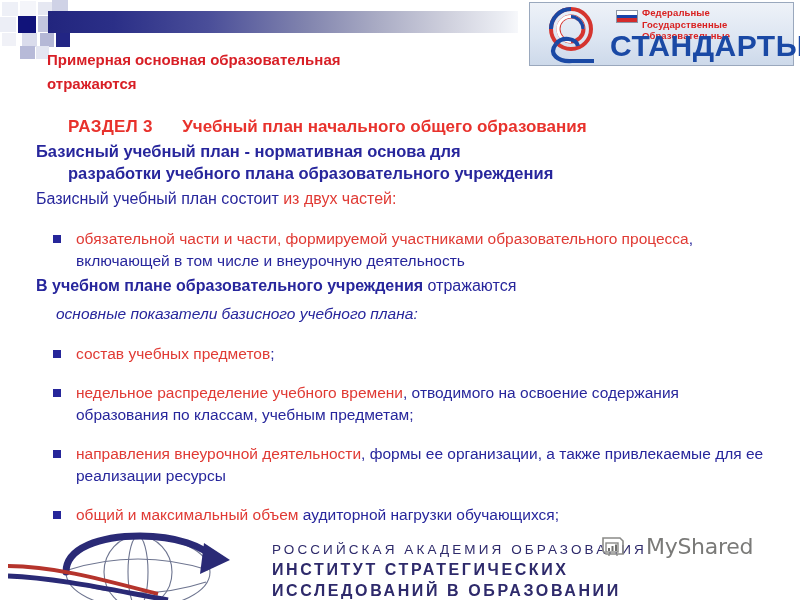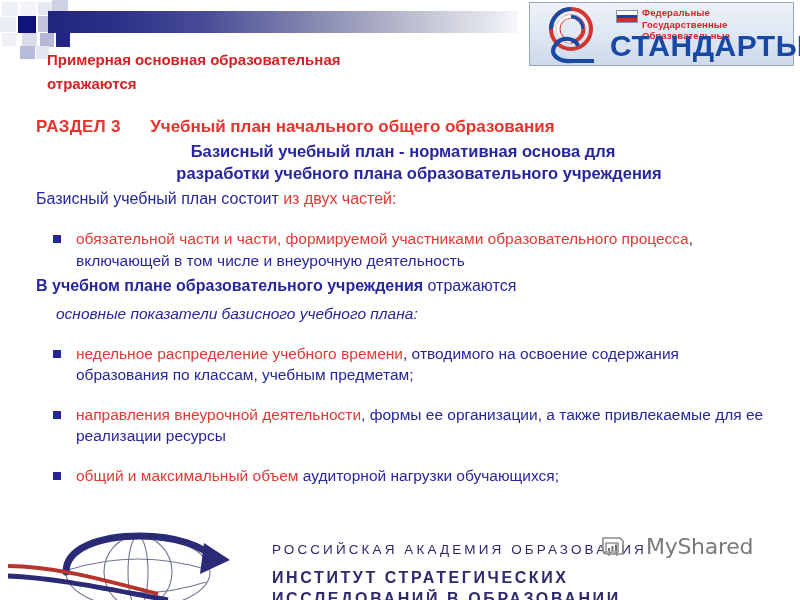--- a/index.html
+++ b/index.html
@@ -91,31 +91,31 @@
   .blue  { color: #27269c; }
   .red   { color: #e03a34; }
   .b     { font-weight: bold; }
 
   .section-head {
     font-size: 17px;
     font-weight: bold;
     color: #e8322c;
     line-height: 25px;
     white-space: nowrap;
+    margin-left: 32px;
   }
   .section-head .num { letter-spacing: .3px; }
   .section-head .gap { display: inline-block; width: 20px; }
 
   .lead {
     font-size: 16.5px;
     font-weight: bold;
     color: #27269c;
     line-height: 22px;
     margin-top: 1px;
-    text-align: center;
   }
   .lead .indent { display: inline-block; width: 32px; }
 
   .para {
     font-size: 16px;
     line-height: 23px;
     margin-top: 3px;
     color: #27269c;
   }
 
@@ -151,21 +151,21 @@
     overflow: hidden;
   }
   .globe { position: absolute; left: 8px; top: 2px; width: 268px; height: 70px; }
   .rao-text {
     position: absolute;
     left: 272px; top: 14px;
     color: #2e2a6b;
     white-space: nowrap;
   }
   .rao-l1 { font-size: 13.5px; letter-spacing: 3.1px; }
-  .rao-l2 { font-size: 16px; font-weight: bold; letter-spacing: 2.6px; margin-top: 12px; }
+  .rao-l2 { font-size: 16px; font-weight: bold; letter-spacing: 2.6px; margin-top: 4px; }
   .rao-l3 { font-size: 16px; font-weight: bold; letter-spacing: 2.6px; margin-top: 3px; }
 
   .watermark {
     position: absolute;
     left: 600px; top: 6px;
     display: flex; align-items: center; gap: 20px;
   }
   .wm-text {
     color: #7a7a78;
     font-size: 22px;
@@ -256,20 +256,24 @@
     <div class="para">
       <span class="blue b">В учебном плане образовательного учреждения</span><span class="blue"> отражаются</span>
     </div>
     <div class="para-sub">
       <span class="indent"></span><span class="blue">основные показатели базисного учебного плана:</span>
     </div>
 
     <ul class="bullets">
       <li>
         <span class="marker"></span>
+        <span class="red">состав учебных предметов</span><span class="blue">;</span>
+      </li>
+      <li>
+        <span class="marker"></span>
         <span class="red">недельное распределение учебного времени</span><span class="blue">, отводимого на освоение содержания образования по классам, учебным предметам;</span>
       </li>
       <li>
         <span class="marker"></span>
         <span class="red">направления внеурочной деятельности</span><span class="blue">, формы ее организации, а также привлекаемые для ее реализации ресурсы</span>
       </li>
       <li>
         <span class="marker"></span>
         <span class="red">общий и максимальный объем </span><span class="blue">аудиторной нагрузки обучающихся;</span>
       </li>

